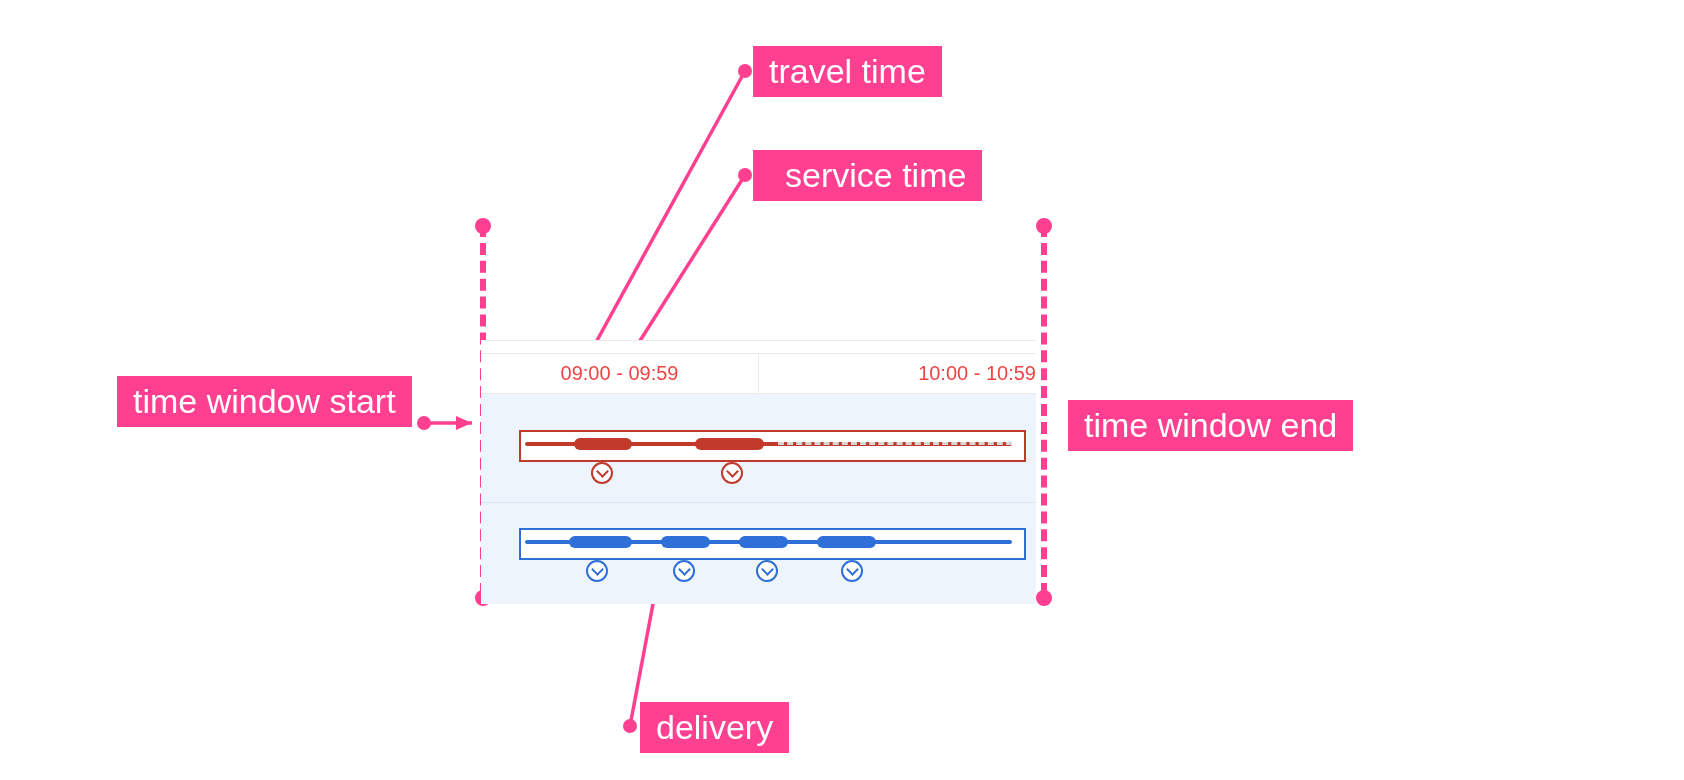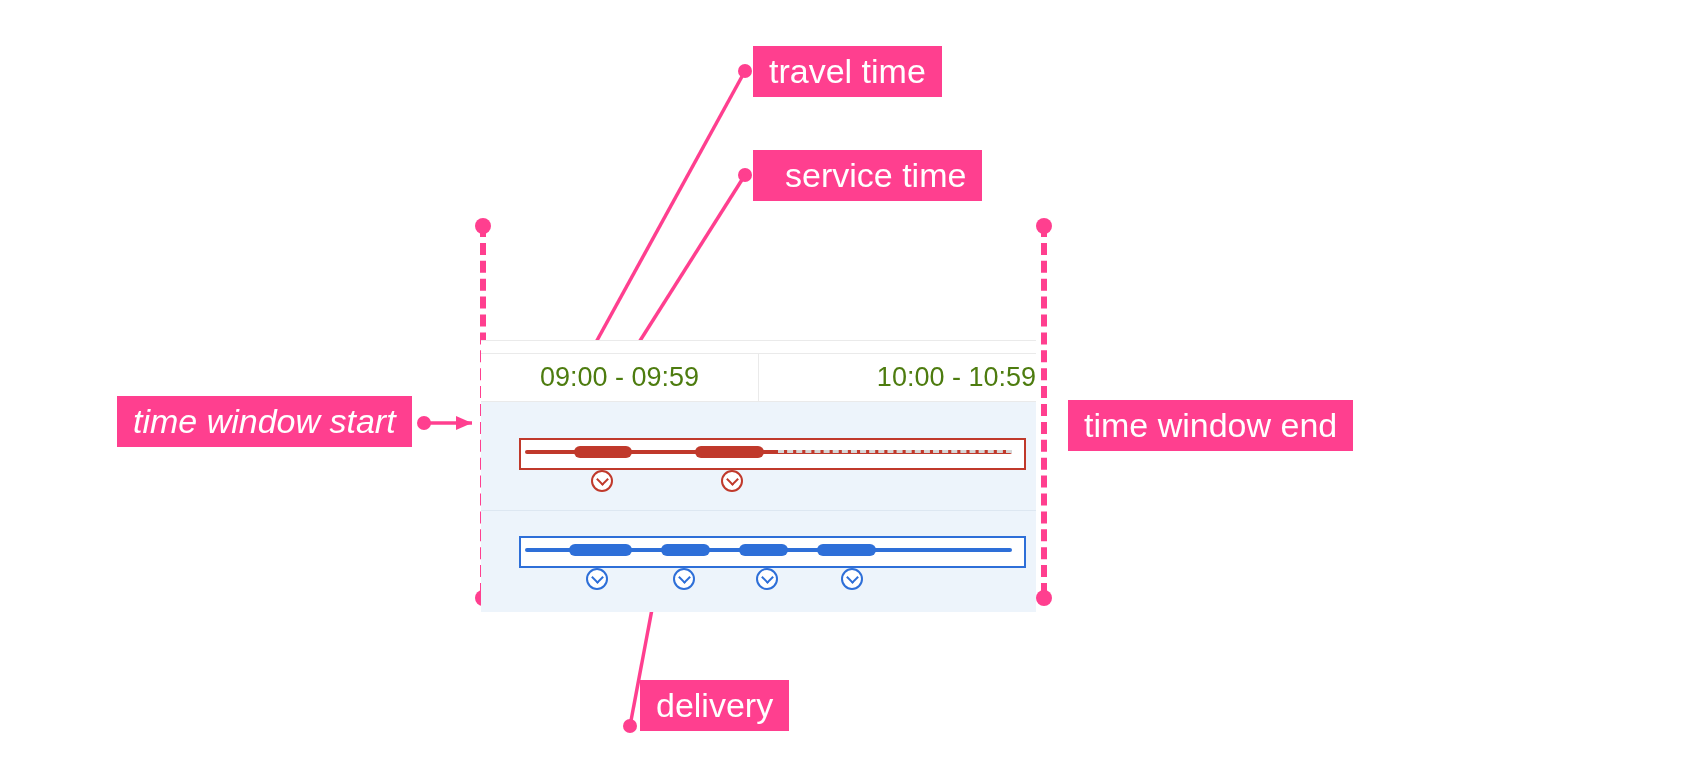--- a/index.html
+++ b/index.html
@@ -5,21 +5,21 @@
   html,body{margin:0;padding:0;width:1684px;height:780px;font-family:-apple-system,Helvetica,Arial,sans-serif;background:#fff;}
   .stage{position:relative;width:1684px;height:780px;}
   .pink-label{position:absolute;background:#FF3F8F;color:#fff;font-size:34px;padding:6px 16px;white-space:nowrap;}
   .dash-v{position:absolute;border-left:6px dashed #FF3F8F;}
   .dot{position:absolute;width:16px;height:16px;border-radius:50%;background:#FF3F8F;}
   .arrow{position:absolute;overflow:visible;}
   .arrow line{stroke:#FF3F8F;stroke-width:3.5;}
   .arrow polygon{fill:#FF3F8F;}
   .timeline{position:absolute;left:481px;top:340px;width:555px;background:#fff;}
   .tl-top{height:12px;border-top:1px solid #EAEAEA;border-bottom:1px solid #EAEAEA;}
-  .tl-head{display:flex;font-size:27px;color:#4d7c0f;}
+  .tl-head{display:flex;font-size:20px;color:#ef4444;}
   .tl-head > div{flex:1;text-align:center;padding:8px 0;border-bottom:1px solid #EAEAEA;}
   .tl-head > div + div{border-left:1px solid #EAEAEA;text-align:right;}
   .tl-body{height:210px;background:#EDF4FB;position:relative;}
   .route-box{position:absolute;left:38px;right:10px;height:28px;background:#fff;border:2px solid;}
   .route-box.red{border-color:#C0392B;top:36px;}
   .route-box.blue{border-color:#2E6FD8;top:134px;}
   .track{position:absolute;left:44px;right:24px;height:4px;border-radius:4px;}
   .track.red{top:48px;background:#C0392B;}
   .track.blue{top:146px;background:#2E6FD8;}
   .seg{position:absolute;height:12px;border-radius:6px;top:-4px;}
@@ -31,23 +31,23 @@
   .stop.red{border-color:#C0392B;top:68px;} .stop.red::after{border-color:#C0392B;}
   .stop.blue{border-color:#2E6FD8;top:166px;} .stop.blue::after{border-color:#2E6FD8;}
   .divider-line{position:absolute;left:0;right:0;top:108px;border-top:1px solid #DDE7F1;}
 </style>
 </head>
 <body>
 <div class="stage">
 
   <div class="pink-label" style="left:753px;top:46px;">travel time</div>
   <div class="pink-label" style="left:753px;top:150px;padding-left:32px;">service time</div>
-  <div class="pink-label" style="left:117px;top:396px;font-style:italic;">time window start</div>
+  <div class="pink-label" style="left:117px;top:376px;">time window start</div>
   <div class="pink-label" style="left:1068px;top:400px;">time window end</div>
-  <div class="pink-label" style="left:640px;top:680px;">delivery</div>
+  <div class="pink-label" style="left:640px;top:702px;">delivery</div>
 
   <div class="dash-v" style="left:480px;top:225px;height:370px;"></div>
   <div class="dash-v" style="left:1041px;top:225px;height:370px;"></div>
   <div class="dot" style="left:475px;top:218px;"></div>
   <div class="dot" style="left:475px;top:590px;"></div>
   <div class="dot" style="left:1036px;top:218px;"></div>
   <div class="dot" style="left:1036px;top:590px;"></div>
 
   <svg class="arrow" style="left:0;top:0;" width="1684" height="780">
 

